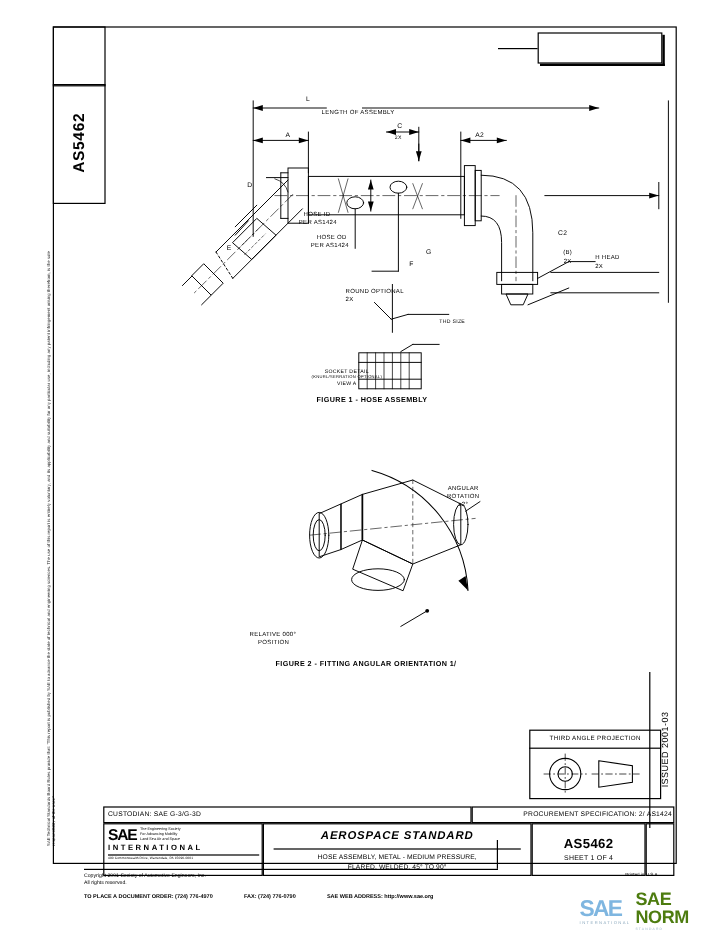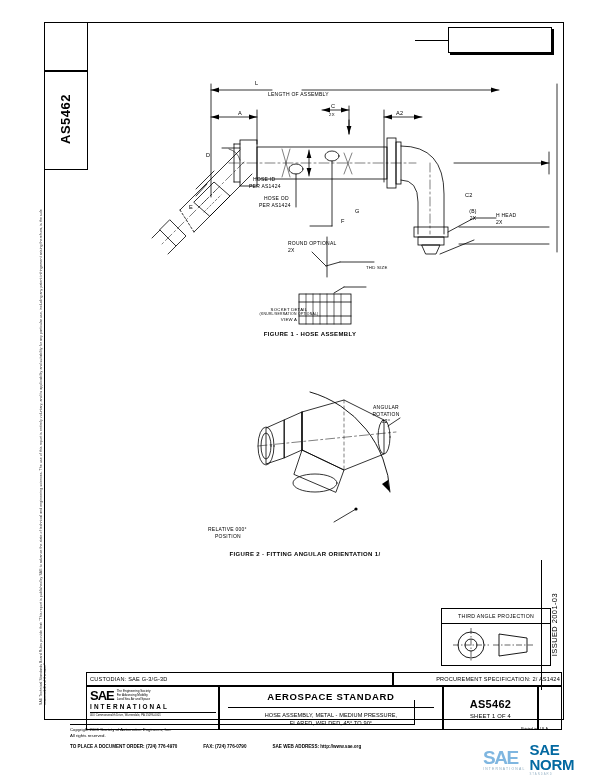--- a/index.html
+++ b/index.html
@@ -58,21 +58,21 @@
 
   
   #tb-custodian{left:86px;top:672px;width:307px;height:14px;}
   #tb-procure{left:393px;top:672px;width:169px;height:14px;}
   #tb-logo{left:86px;top:686px;width:133px;height:44px;}
   #tb-title{left:219px;top:686px;width:224px;height:44px;}
   #tb-num{left:443px;top:686px;width:95px;height:44px;}
   #tb-rev{left:538px;top:686px;width:24px;height:44px;}
 
   .tb-txt-sm{font-size:5.6px;letter-spacing:0.2px;}
-  #tb-title .std{font-size:9.5px;font-weight:bold;letter-spacing:0.7px;}
+  #tb-title .std{font-size:9.5px;font-weight:bold;letter-spacing:0.7px;font-style:italic;}
   #tb-title .sub{font-size:5.6px;line-height:1.45;letter-spacing:0.1px;}
   #tb-title .rule{position:absolute;left:8px;right:8px;top:20px;height:1px;background:#000;}
   #tb-num .n{font-size:11px;font-weight:bold;letter-spacing:0.3px;}
   #tb-num .s{font-size:5.8px;letter-spacing:0.2px;margin-top:3px;}
 
   
   #logo-wrap{left:90px;top:689px;width:126px;height:38px;}
   .sae-mark{font-family:"Liberation Sans",sans-serif;font-weight:bold;
             font-size:13px;letter-spacing:-1px;color:#000;line-height:1;}
   .sae-tag{font-size:3.1px;line-height:1.28;color:#000;}
@@ -84,21 +84,21 @@
   #copyright{left:70px;top:727px;width:400px;font-size:4.3px;line-height:1.5;}
   #order-line{left:70px;top:744px;width:430px;font-size:4.6px;font-weight:bold;
               display:flex;gap:26px;white-space:nowrap;}
   #printed-usa{left:505px;top:727px;width:60px;font-size:3.8px;text-align:center;}
   #cr-rule{left:70px;top:724px;width:345px;height:1px;background:#000;}
   #cr-rule2{left:414px;top:700px;width:1px;height:24px;background:#000;}
 
   
   #watermark{left:483px;top:742px;width:112px;height:30px;}
   .wm-sae{font-size:19px;font-weight:bold;color:#7fb6e0;letter-spacing:-1.5px;line-height:1;}
-  .wm-norm{font-size:15px;font-weight:bold;color:#0369a1;letter-spacing:-0.3px;line-height:1;}
+  .wm-norm{font-size:15px;font-weight:bold;color:#4d7c0f;letter-spacing:-0.3px;line-height:1;}
   .wm-sub{font-size:3.4px;color:#8aa8bd;letter-spacing:1.2px;}
   .wm-sub2{font-size:2.8px;color:#9bb5c7;letter-spacing:1px;}
 
   
   .fig-cap{font-size:6px;font-weight:bold;letter-spacing:0.35px;text-align:center;}
   #fig1-cap{left:200px;top:331px;width:220px;}
   #fig2-cap{left:180px;top:551px;width:250px;}
 
   
   .ann{position:absolute;font-size:5px;letter-spacing:0.25px;color:#000;line-height:1.35;white-space:pre;}

